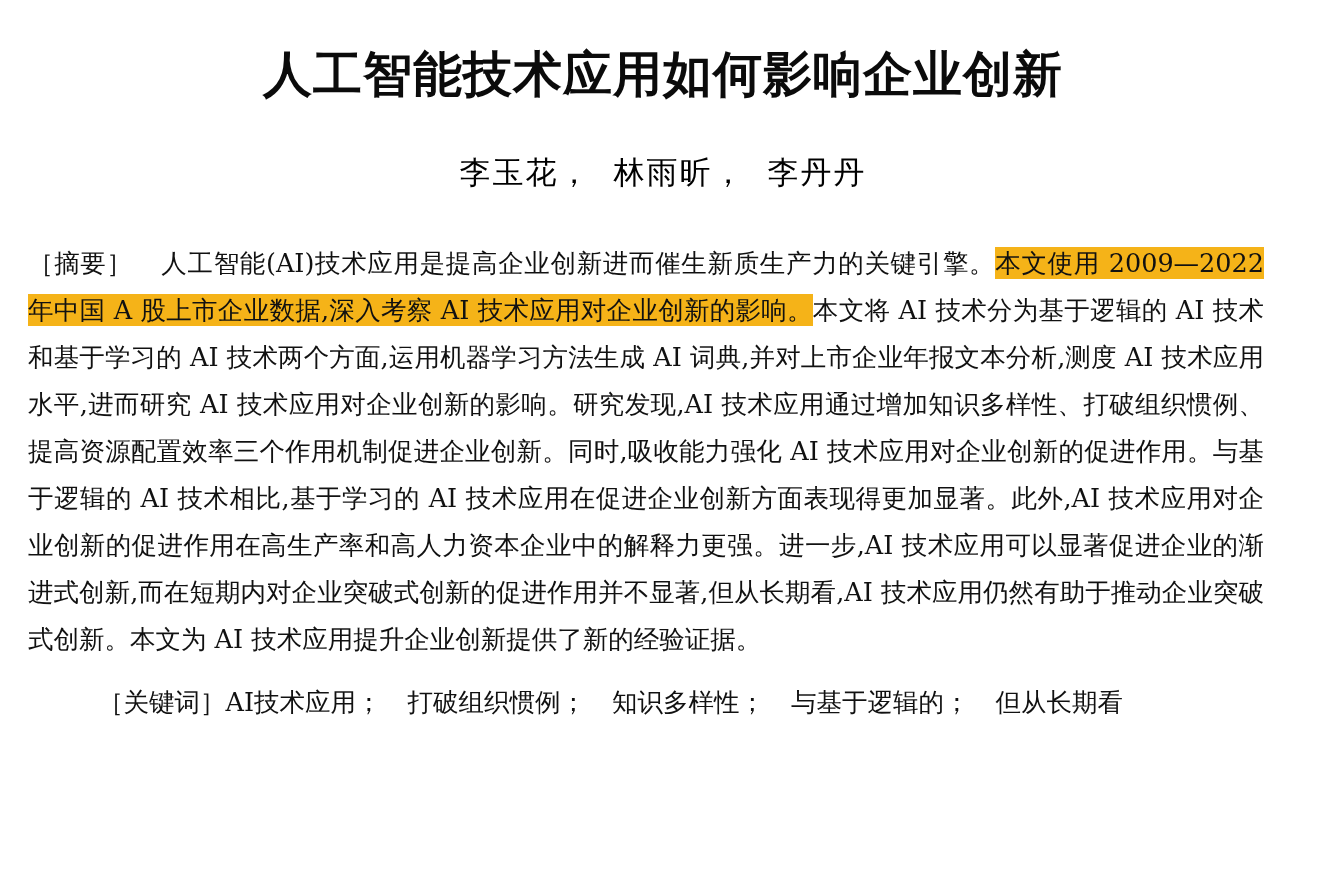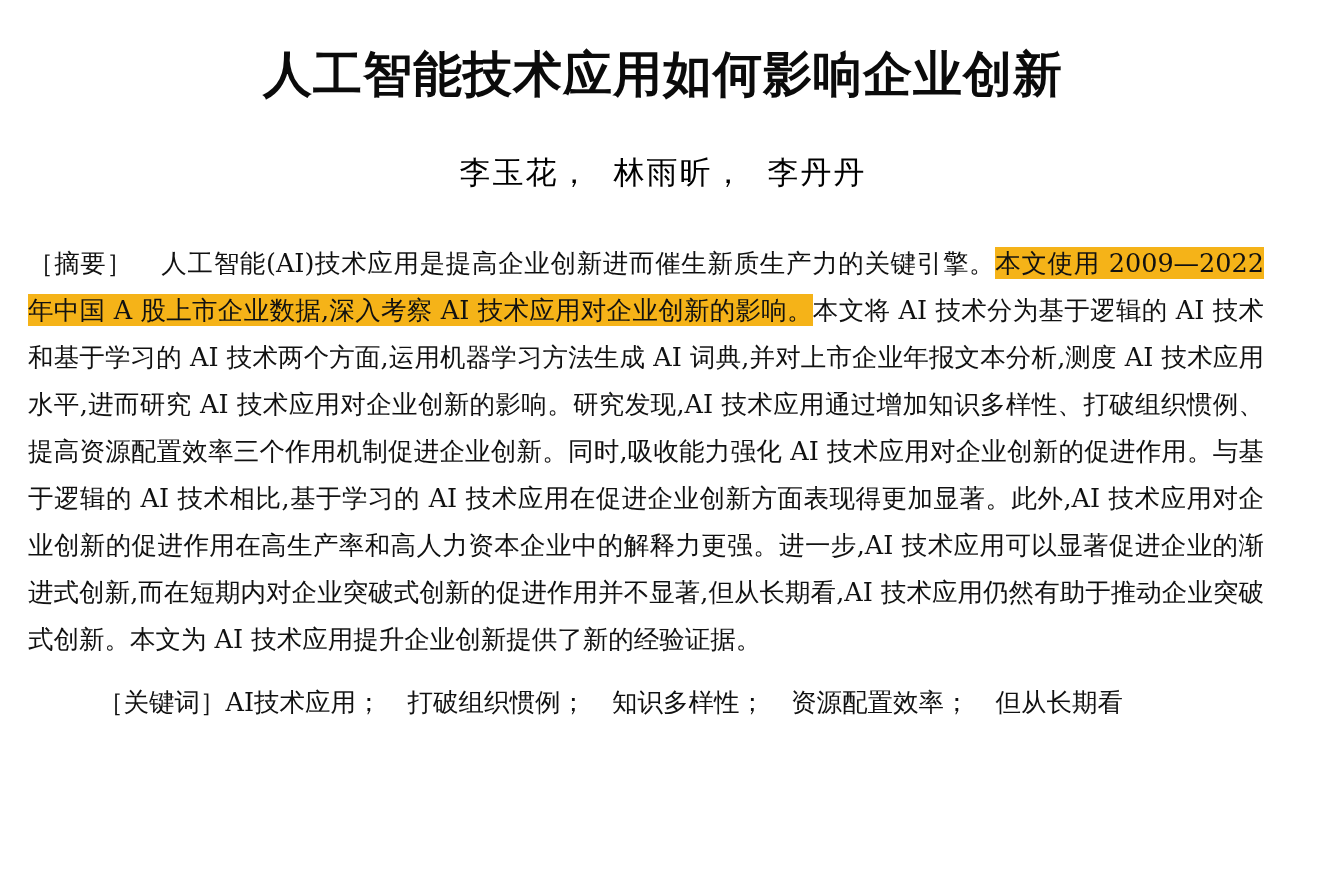--- a/index.html
+++ b/index.html
@@ -92,16 +92,16 @@
 
   <div class="authors">
     <span>李玉花，</span><span class="author-sep"></span><span>林雨昕，</span><span class="author-sep"></span><span>李丹丹</span>
   </div>
 
   <p class="abstract">
     <span class="label">［摘要］</span><span class="gap"></span><span>人工智能(AI)技术应用是提高企业创新进而催生新质生产力的关键引擎。</span><span class="hl">本文使用 2009—2022 年中国 A 股上市企业数据,深入考察 AI 技术应用对企业创新的影响。</span><span>本文将 AI 技术分为基于逻辑的 AI 技术和基于学习的 AI 技术两个方面,运用机器学习方法生成 AI 词典,并对上市企业年报文本分析,测度 AI 技术应用水平,进而研究 AI 技术应用对企业创新的影响。研究发现,AI 技术应用通过增加知识多样性、打破组织惯例、提高资源配置效率三个作用机制促进企业创新。同时,吸收能力强化 AI 技术应用对企业创新的促进作用。与基于逻辑的 AI 技术相比,基于学习的 AI 技术应用在促进企业创新方面表现得更加显著。此外,AI 技术应用对企业创新的促进作用在高生产率和高人力资本企业中的解释力更强。进一步,AI 技术应用可以显著促进企业的渐进式创新,而在短期内对企业突破式创新的促进作用并不显著,但从长期看,AI 技术应用仍然有助于推动企业突破式创新。本文为 AI 技术应用提升企业创新提供了新的经验证据。</span>
   </p>
 
   <p class="keywords">
-    <span class="indent"></span><span class="label">［关键词］</span><span class="gap"></span><span>AI技术应用；</span><span class="kw-gap"></span><span>打破组织惯例；</span><span class="kw-gap"></span><span>知识多样性；</span><span class="kw-gap"></span><span>资源配置效率；</span><span class="kw-gap"></span><span>但从长期看</span>
+    <span class="indent"></span><span class="label">［关键词］</span><span class="gap"></span><span>AI技术应用；</span><span class="kw-gap"></span><span>打破组织惯例；</span><span class="kw-gap"></span><span>知识多样性；</span><span class="kw-gap"></span><span>与基于逻辑的；</span><span class="kw-gap"></span><span>但从长期看</span>
   </p>
 
 </div>
 
 </body></html>

